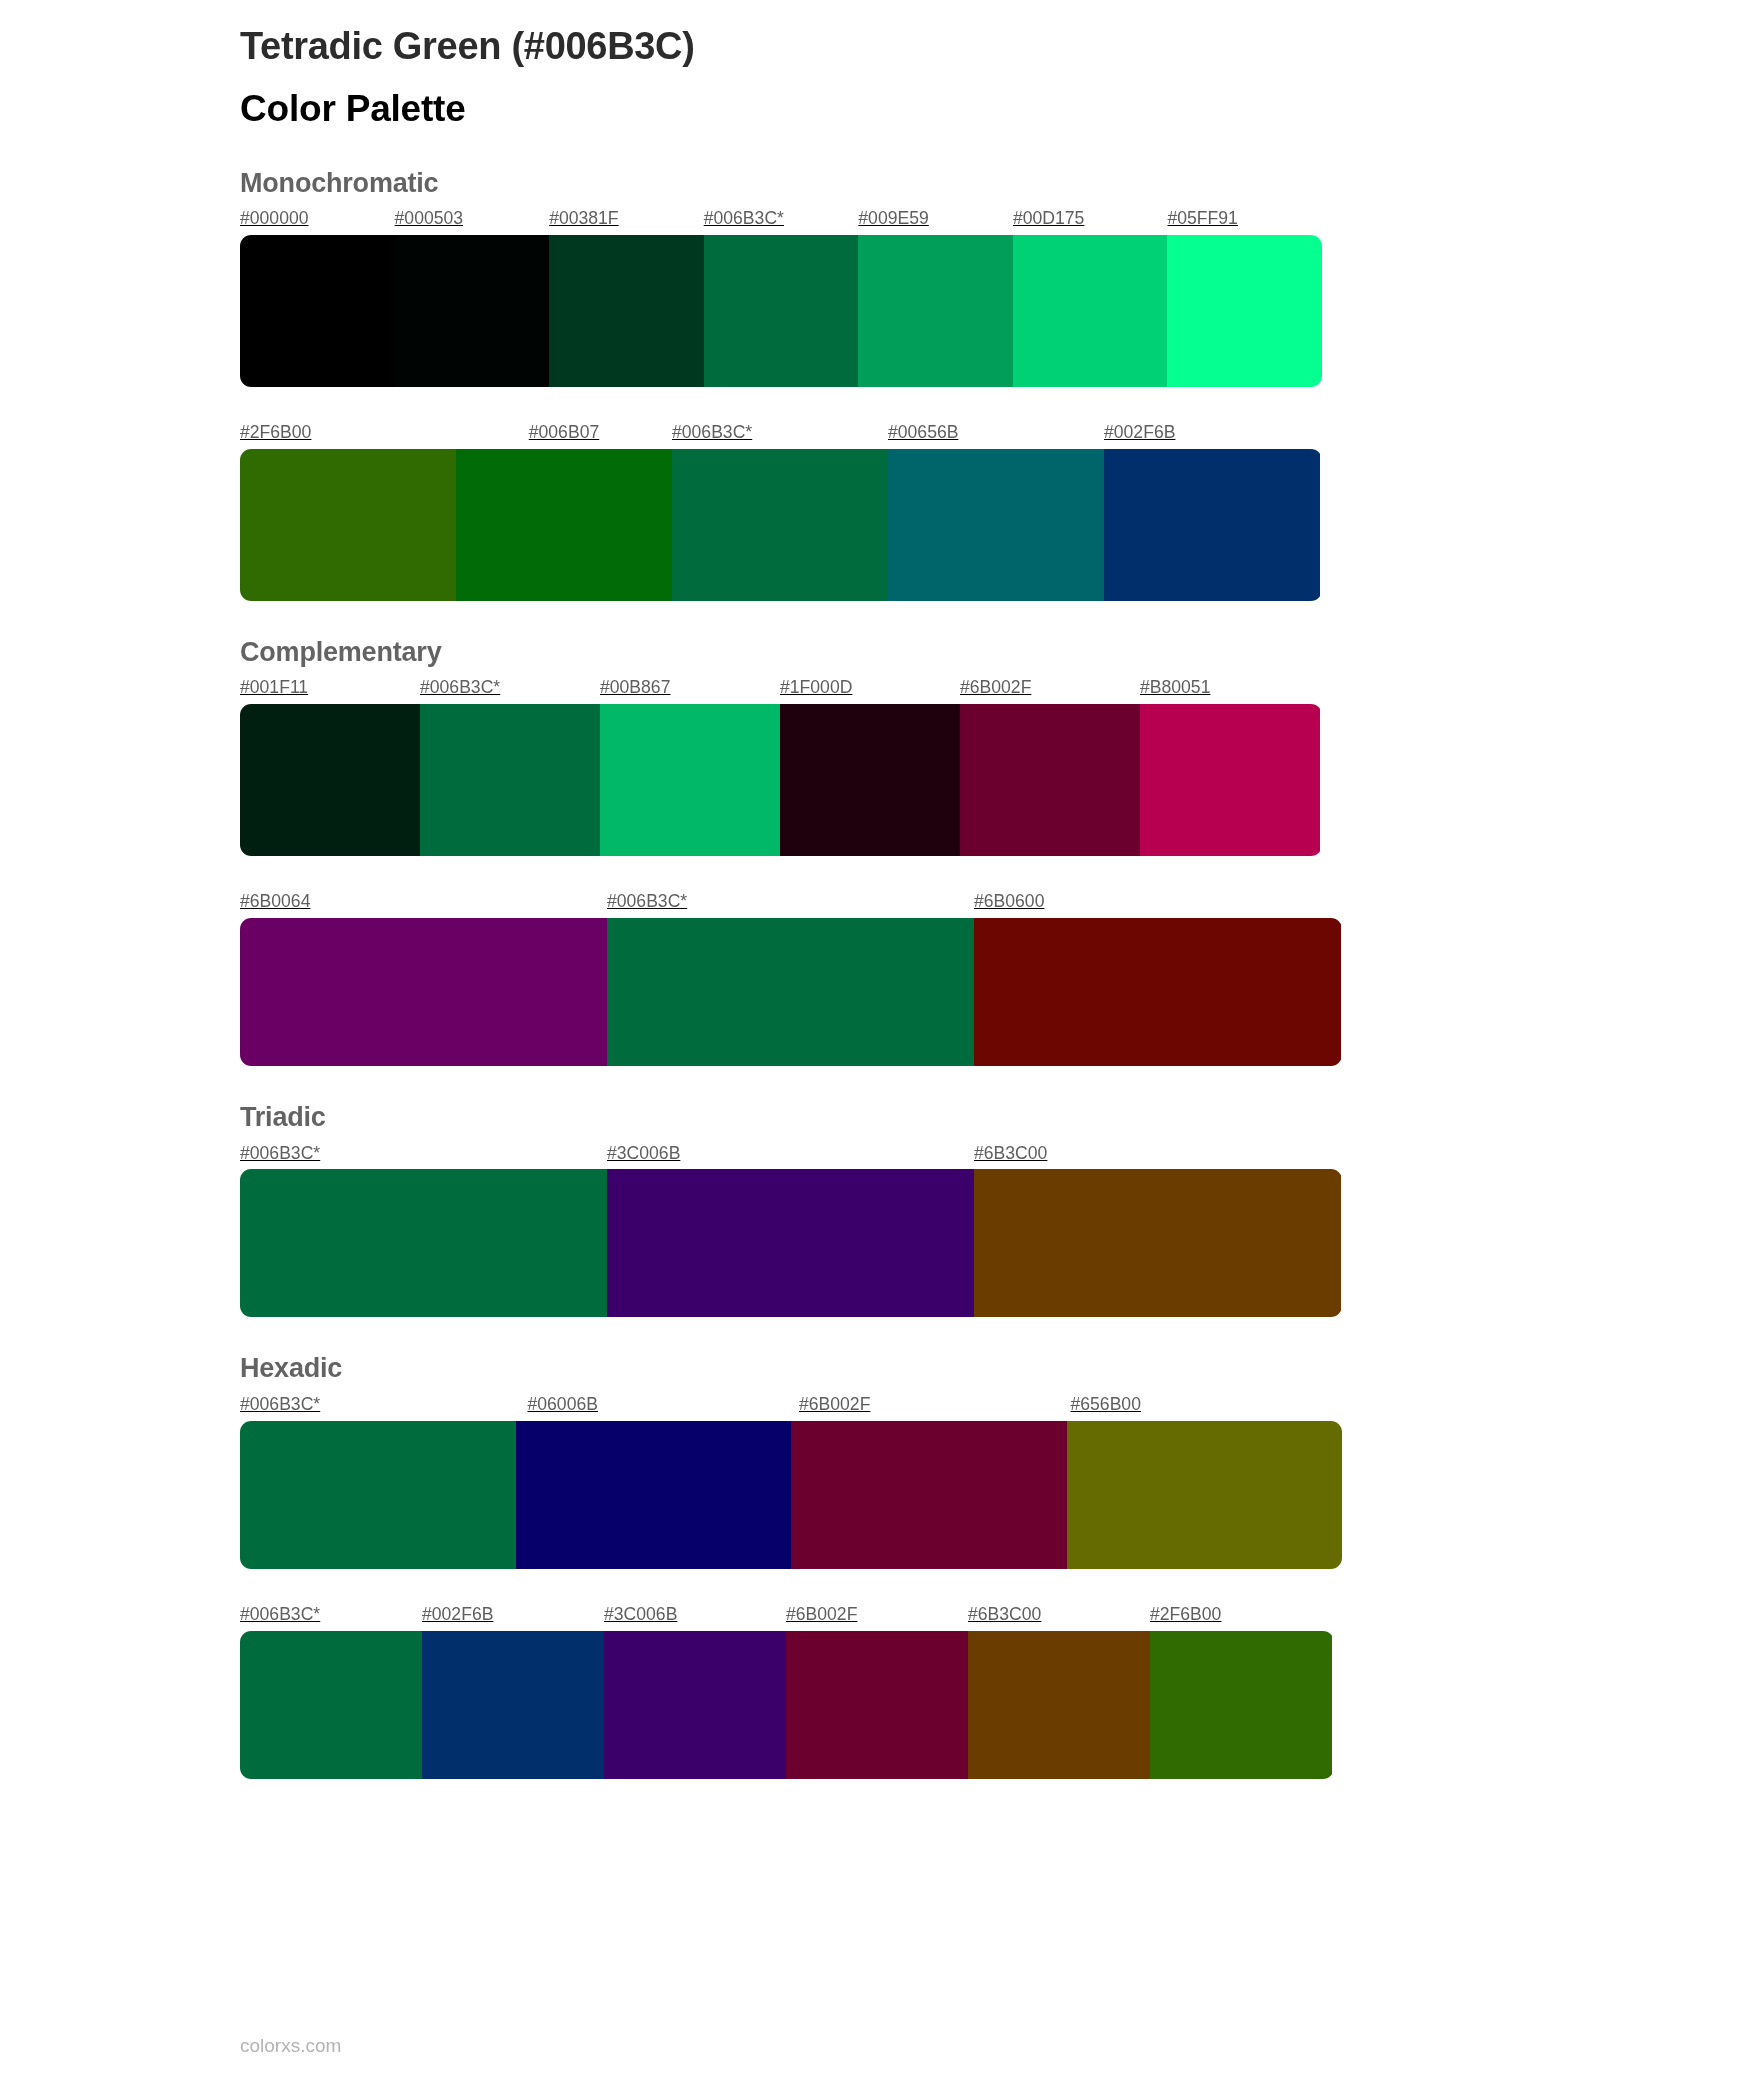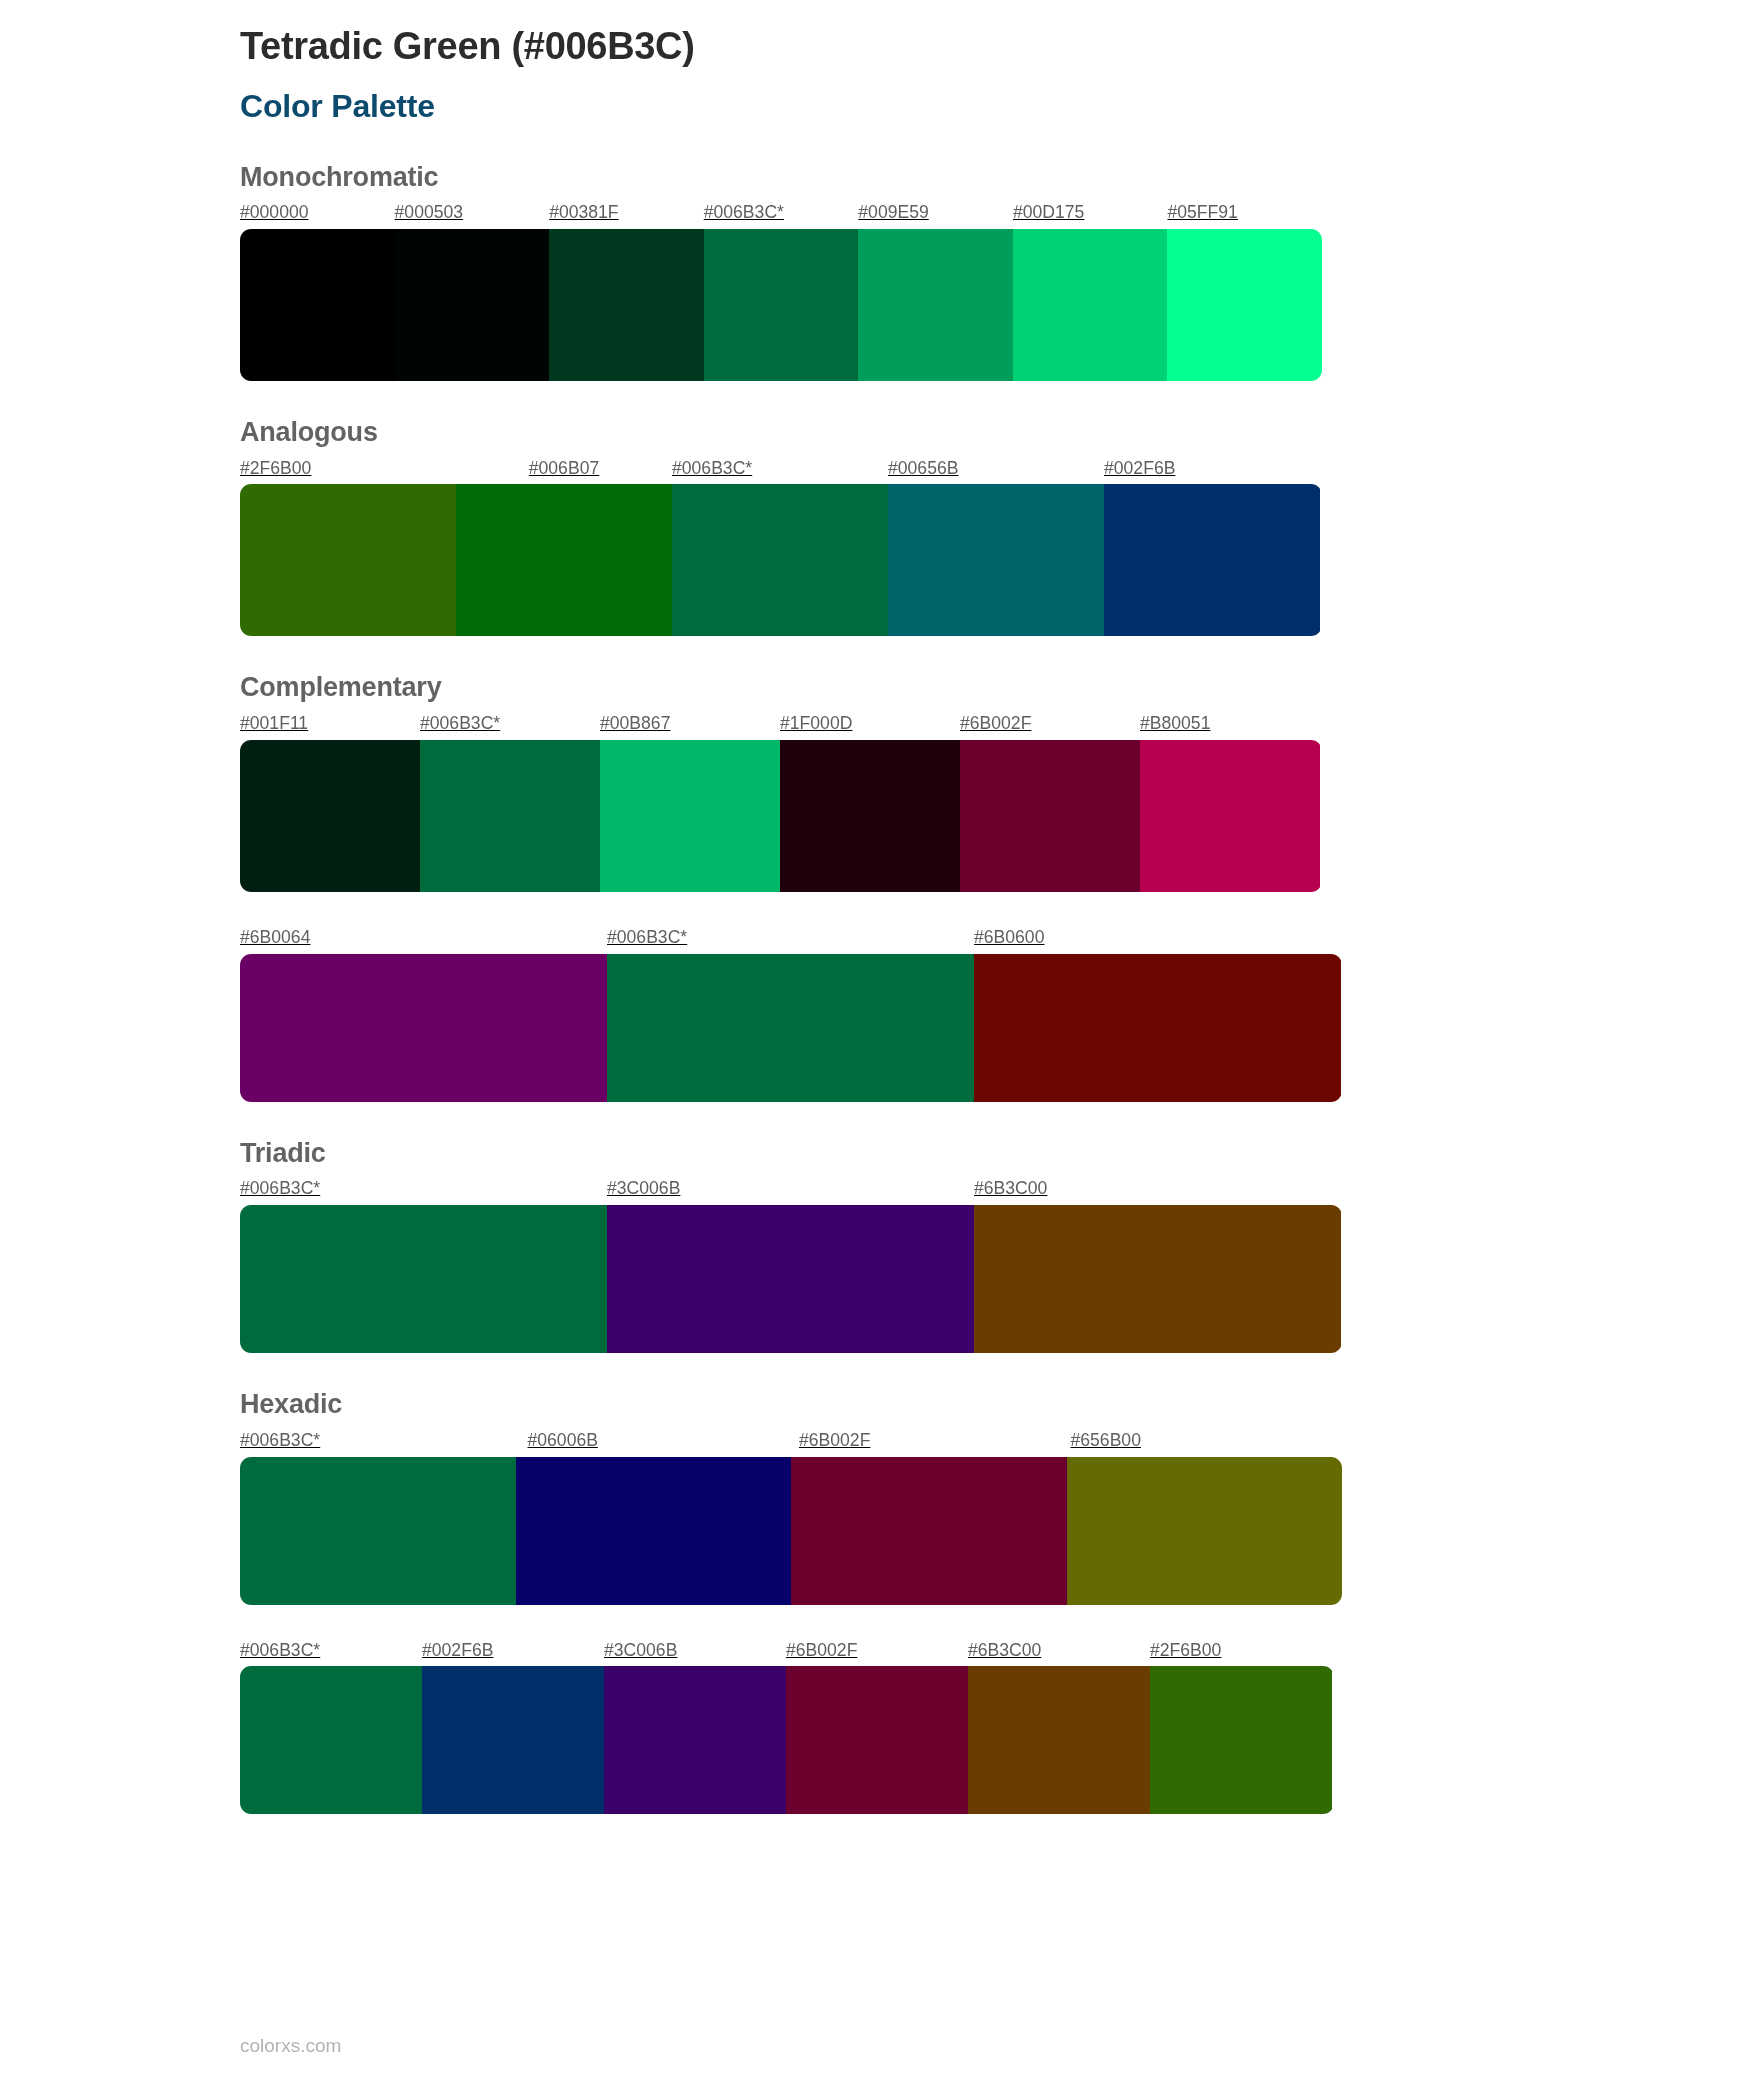--- a/index.html
+++ b/index.html
@@ -28,23 +28,23 @@
   }
   .title {
     font-size: 38px;
     font-weight: bold;
     color: #2c2c2c;
     letter-spacing: -0.3px;
     margin: 0;
     line-height: 1.2;
   }
   .subtitle {
-    font-size: 32px;
+    font-size: 37px;
     font-weight: bold;
-    color: #0c4a6e;
+    color: #000000;
     letter-spacing: -0.2px;
     margin: 17.6px 0 0 0;
     line-height: 1.2;
   }
 
   .section {
     margin-top: 35px;
     padding-left: 240px;
   }
   .section-title {
@@ -114,21 +114,20 @@
           <div class="swatch" style="width: 155px; height: 152px; background: rgb(0, 0, 0);"></div>
           <div class="swatch" style="width: 155px; height: 152px; background: rgb(0, 5, 3);"></div>
           <div class="swatch" style="width: 155px; height: 152px; background: rgb(0, 56, 31);"></div>
           <div class="swatch" style="width: 155px; height: 152px; background: rgb(0, 107, 60);"></div>
           <div class="swatch" style="width: 155px; height: 152px; background: rgb(0, 158, 89);"></div>
           <div class="swatch" style="width: 155px; height: 152px; background: rgb(0, 209, 117);"></div>
           <div class="swatch" style="width: 155px; height: 152px; background: rgb(5, 255, 145);"></div>
         </div>
       </div>
       <div class="section">
-        <div class="section-title">Analogous</div>
         <div class="labels" style="width: 1082px;">
           <div class="label" style="width: 216px;">#2F6B00</div>
           <div class="label" style="width: 216px; text-align: center;">#006B07</div>
           <div class="label" style="width: 216px;">#006B3C*</div>
           <div class="label" style="width: 216px;">#00656B</div>
           <div class="label" style="width: 216px;">#002F6B</div>
         </div>
         <div class="swatch-row" style="width: 1082px;">
           <div class="swatch" style="width: 216px; height: 152px; background: rgb(47, 107, 0);"></div>
           <div class="swatch" style="width: 216px; height: 152px; background: rgb(0, 107, 7);"></div>

